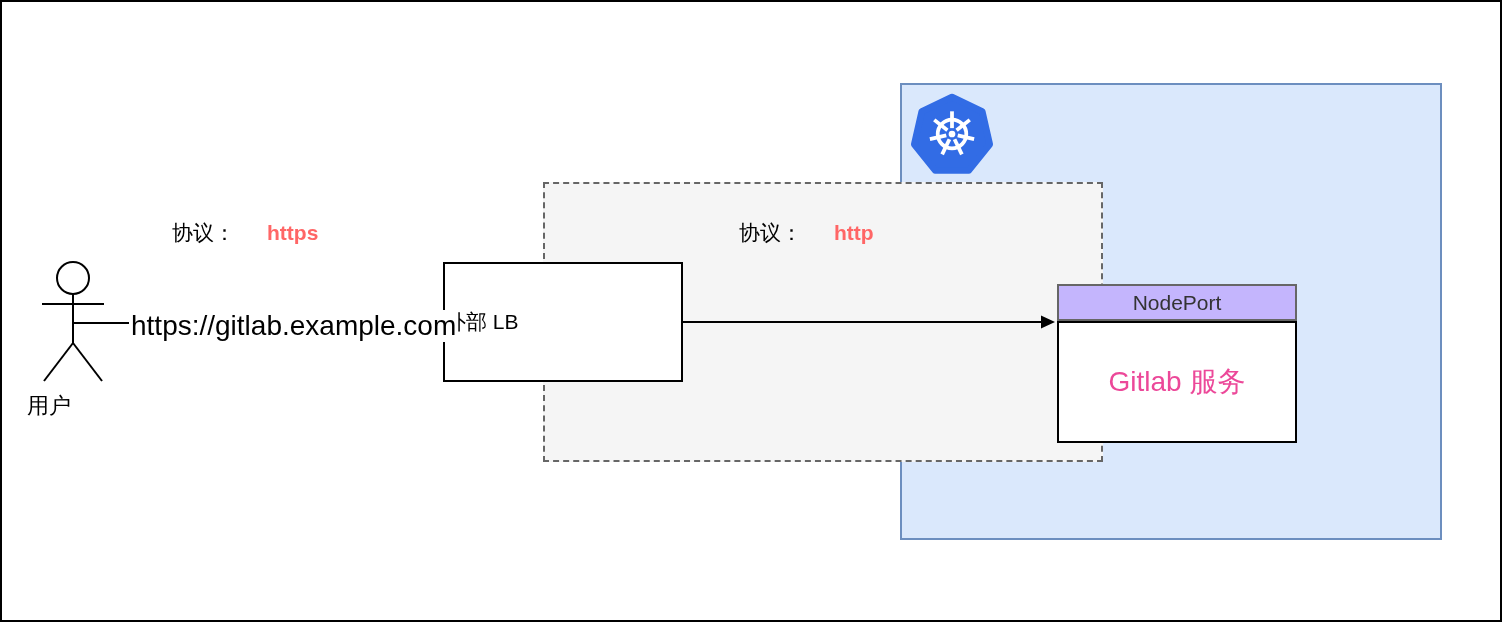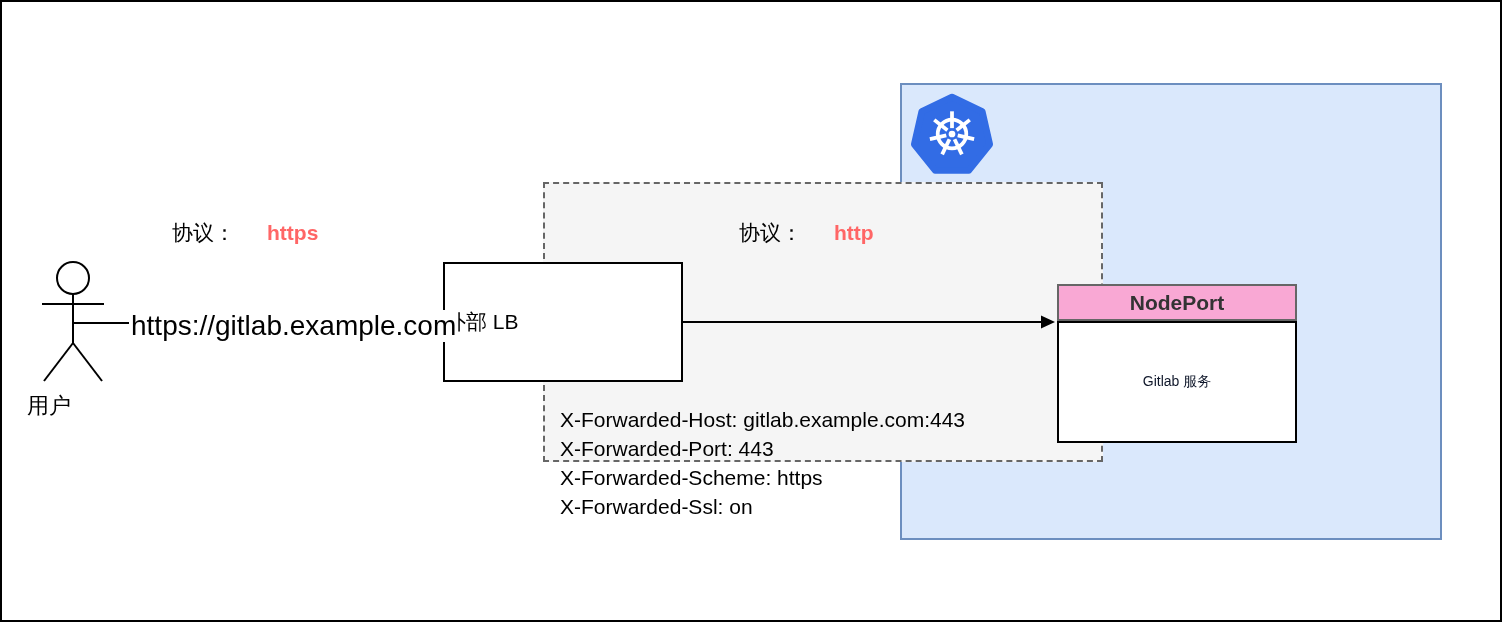--- a/index.html
+++ b/index.html
@@ -49,36 +49,35 @@
     border: 2px solid #000000;
     display: flex; align-items: center; justify-content: flex-start;
     font-size: 21px; color: #000;
     z-index: 3;
   }
 
   
   .nodeport-header {
     left: 1055px; top: 282px;
     width: 240px; height: 37px;
-    background: #f9a8d4;
+    background: #c4b5fd;
     border: 2px solid #666666;
     color: #333333;
     display: flex; align-items: center; justify-content: center;
     font-size: 21px;
     z-index: 3;
-    font-weight: bold;
   }
   .nodeport-body {
     left: 1055px; top: 319px;
     width: 240px; height: 122px;
     background: #ffffff;
     border: 2px solid #000000;
-    color: #0f172a;
+    color: #ec4899;
     display: flex; align-items: center; justify-content: center;
-    font-size: 14px;
+    font-size: 28px;
     z-index: 4;
   }
 
   
   .overlay {
     left: 0; top: 0;
     width: 1502px; height: 622px;
     z-index: 5;
     pointer-events: none;
   }
@@ -180,20 +179,14 @@
   <div class="abs proto-label proto-https">
     <span>协议：</span><span class="proto-value">https</span>
   </div>
 
   <div class="abs url-label">https://gitlab.example.com</div>
 
   <div class="abs proto-label proto-http">
     <span>协议：</span><span class="proto-value">http</span>
   </div>
 
-  <div class="abs fwd-headers">
-    <div>X-Forwarded-Host: gitlab.example.com:443</div>
-    <div>X-Forwarded-Port: 443</div>
-    <div>X-Forwarded-Scheme: https</div>
-    <div>X-Forwarded-Ssl: on</div>
-  </div>
 
 </div>
 
 </body></html>

